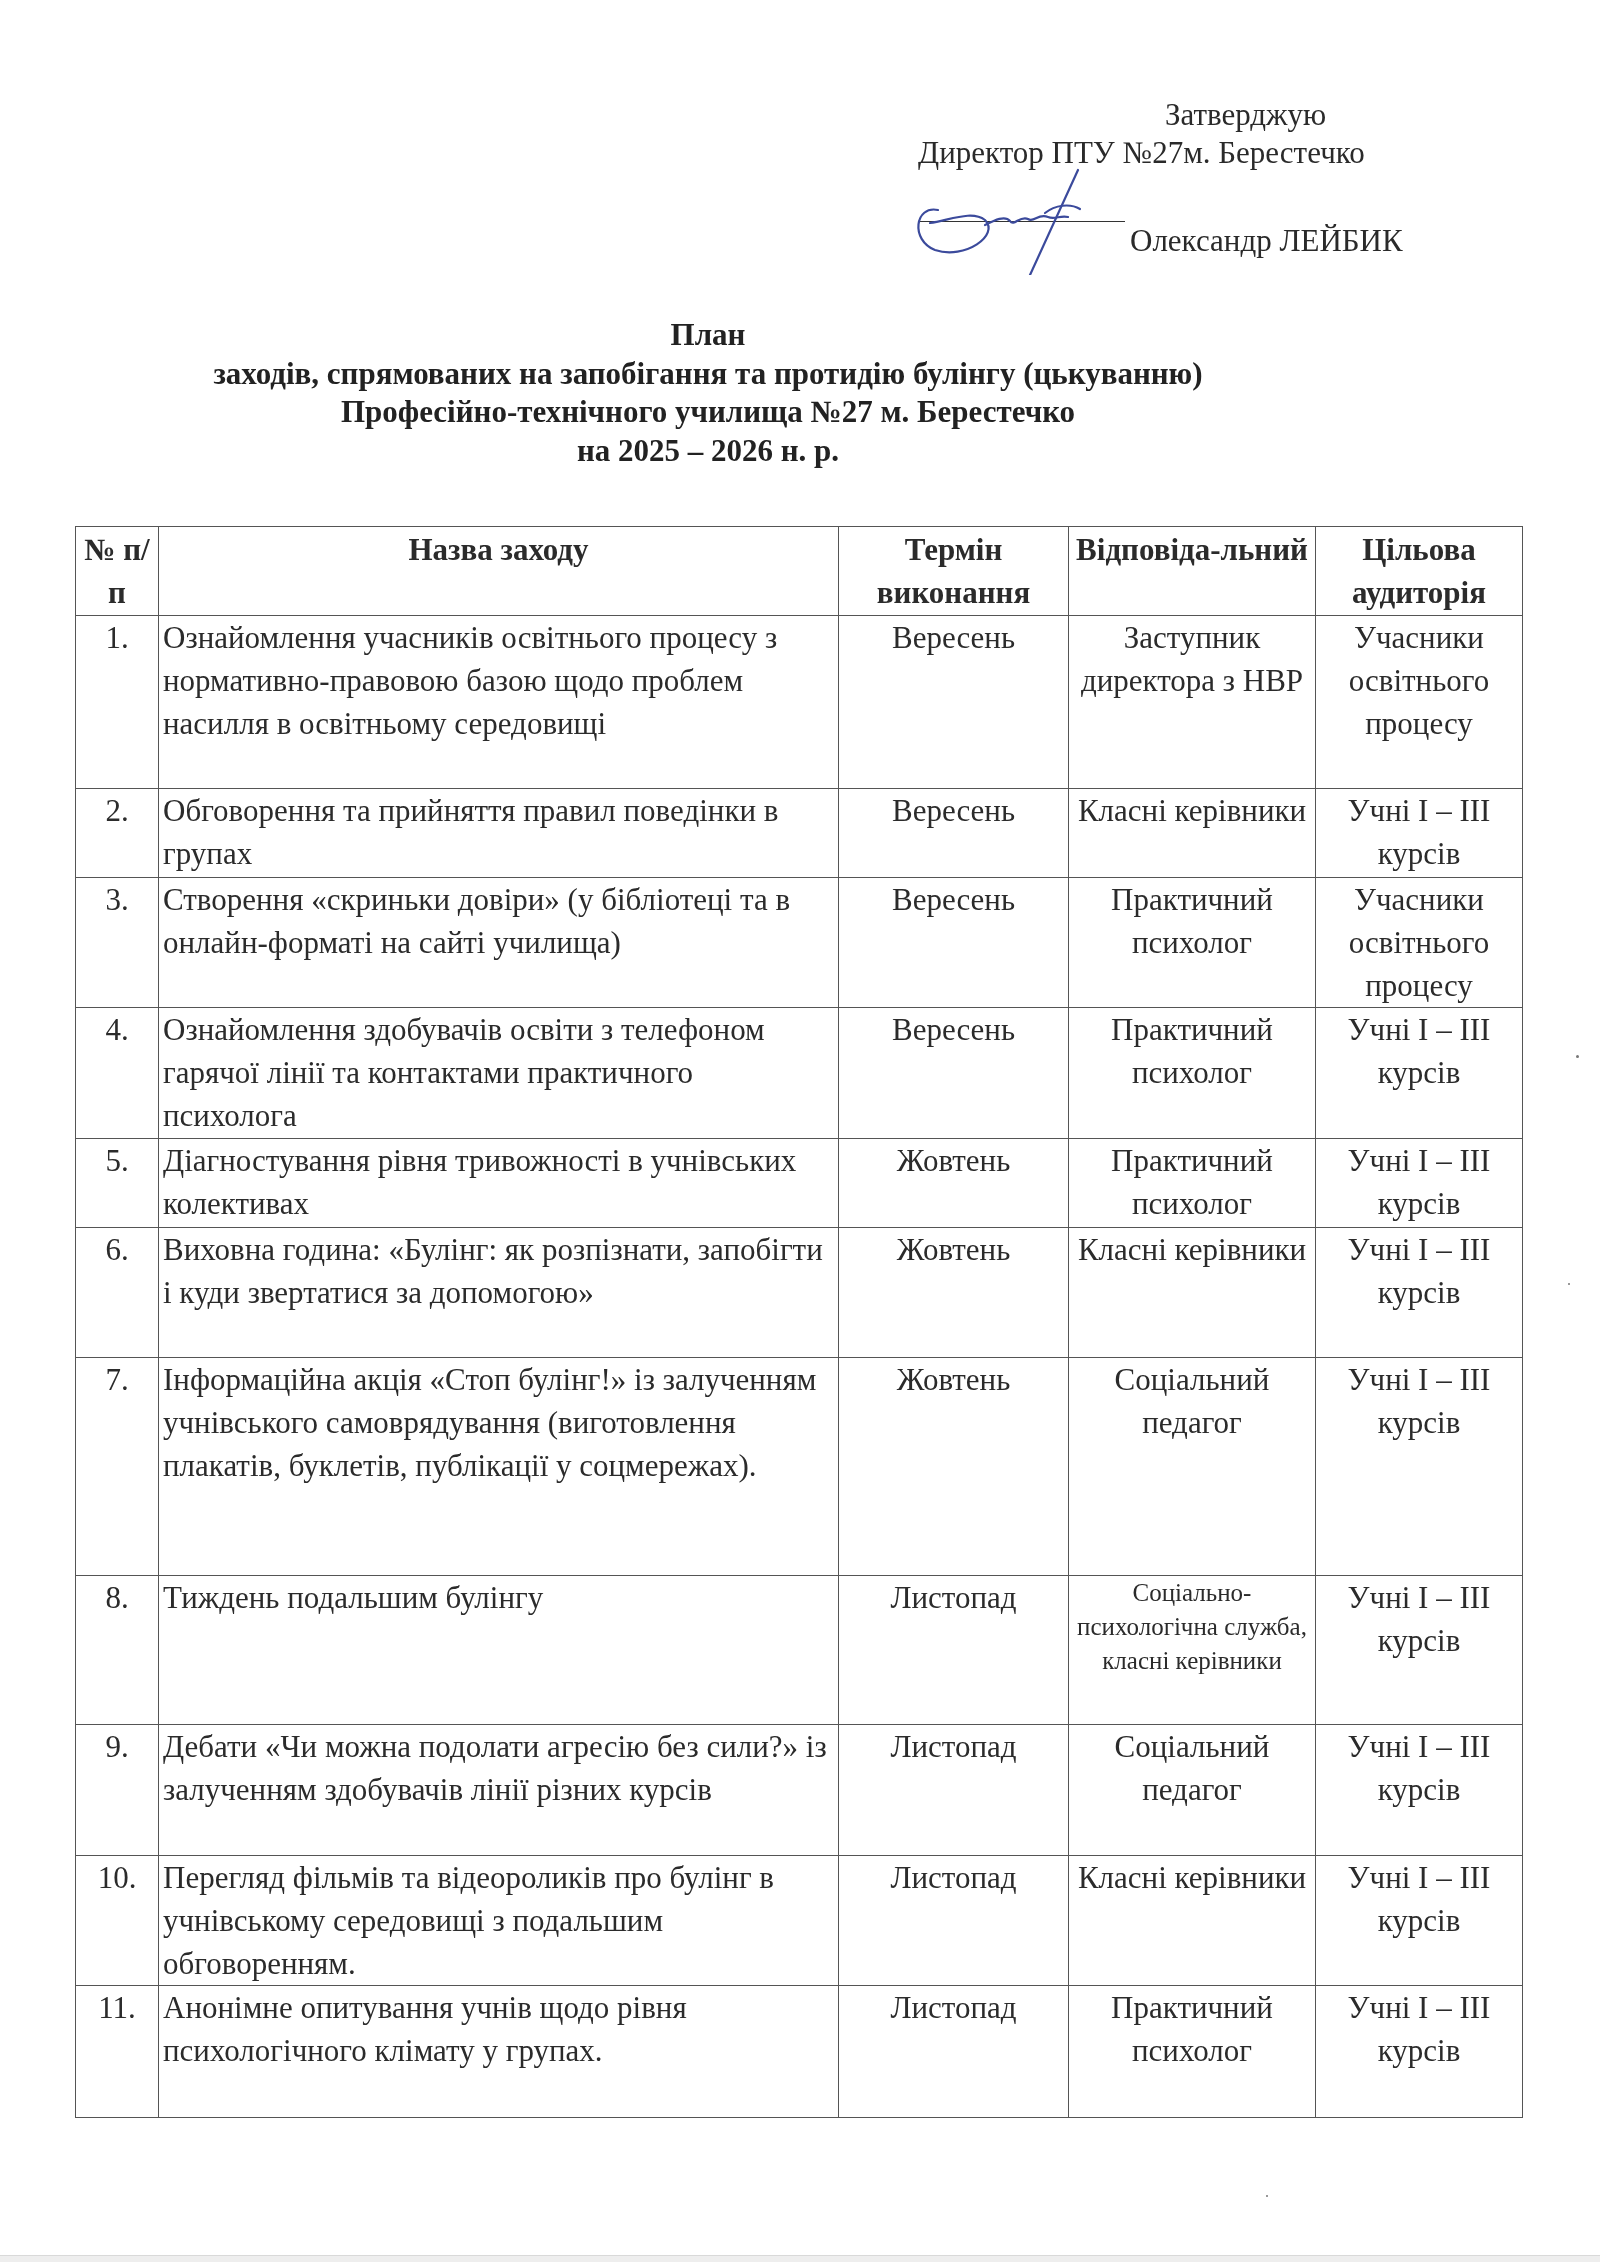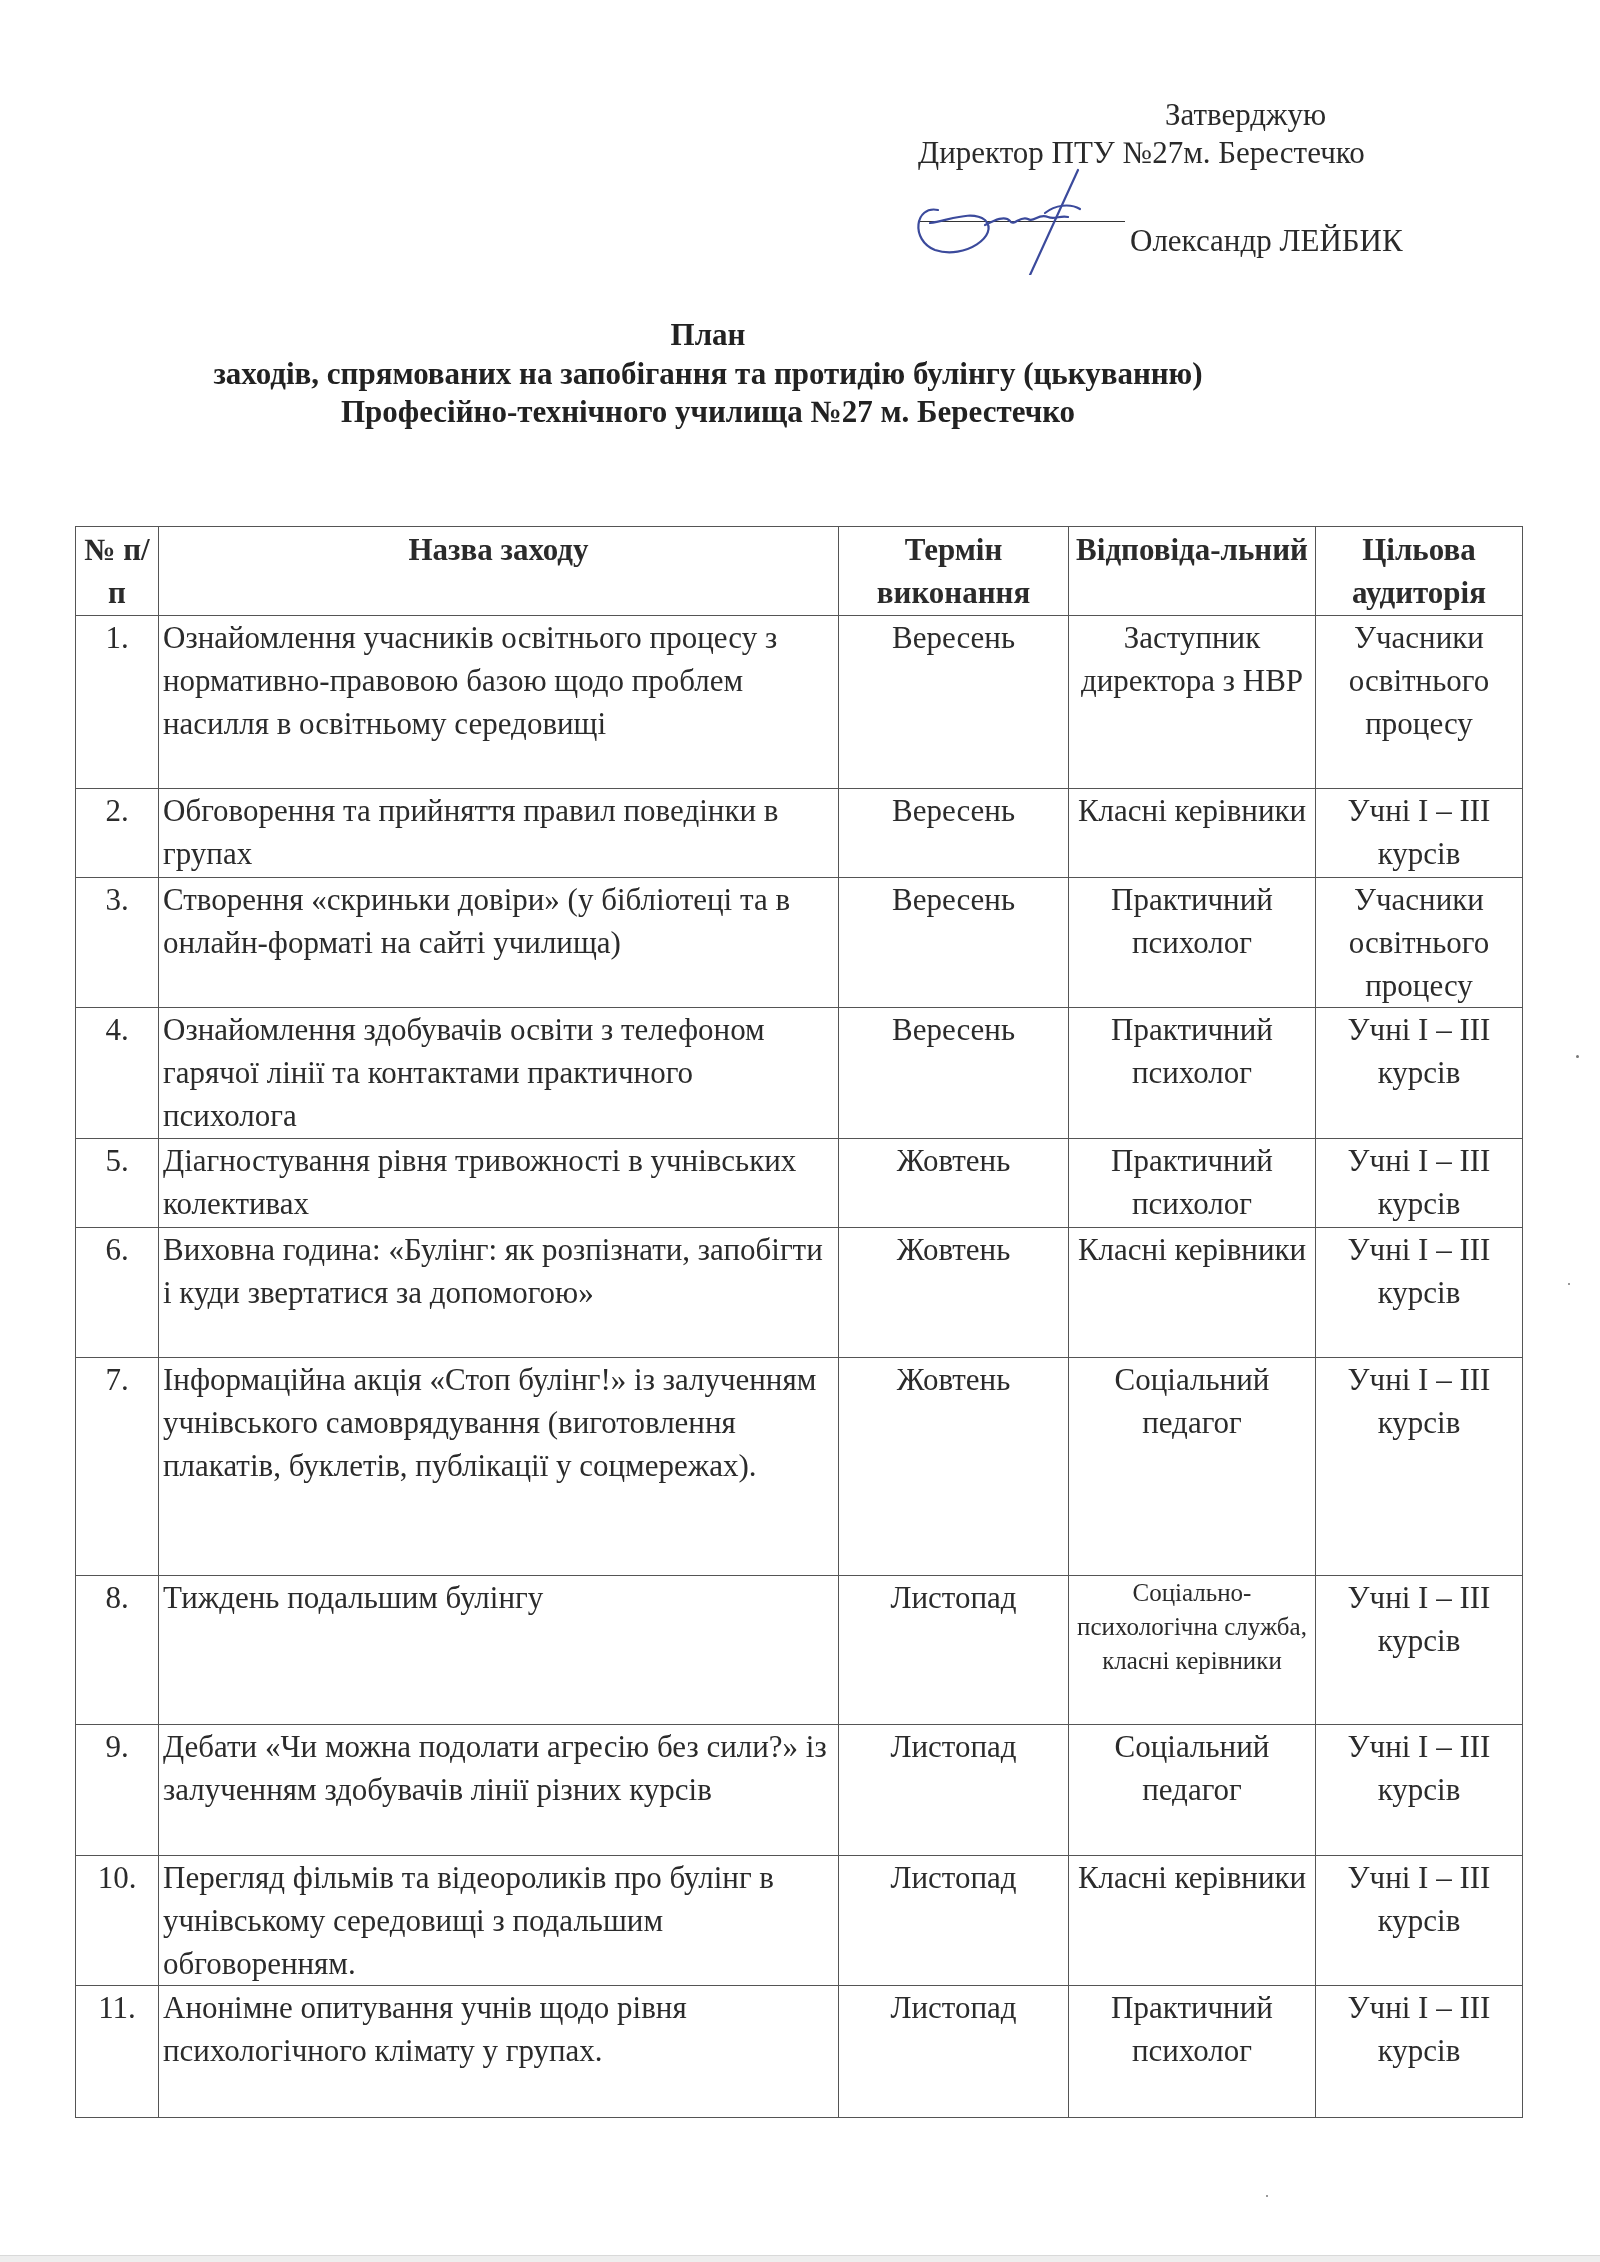--- a/index.html
+++ b/index.html
@@ -58,20 +58,21 @@
     <path d="M75 60 C 85 55, 95 50, 100 56 C 104 62, 110 50, 118 54 C 124 58, 128 48, 138 52 C 145 55, 150 50, 158 52"></path>
     <path d="M120 110 L 168 5"></path>
     <path d="M135 48 C 145 40, 160 38, 170 44"></path>
   </g>
 </svg>
 
 <div class="title">
   <div>План</div>
   <div>заходів, спрямованих на запобігання та протидію булінгу (цькуванню)</div>
   <div>Професійно-технічного училища №27 м. Берестечко</div>
+  <div>на 2025 – 2026 н. р.</div>
 </div>
 
 <table class="plan">
   <colgroup>
     <col style="width:83px">
       <col style="width:680px">
       <col style="width:230px">
       <col style="width:247px">
       <col style="width:207px">
   </colgroup>

